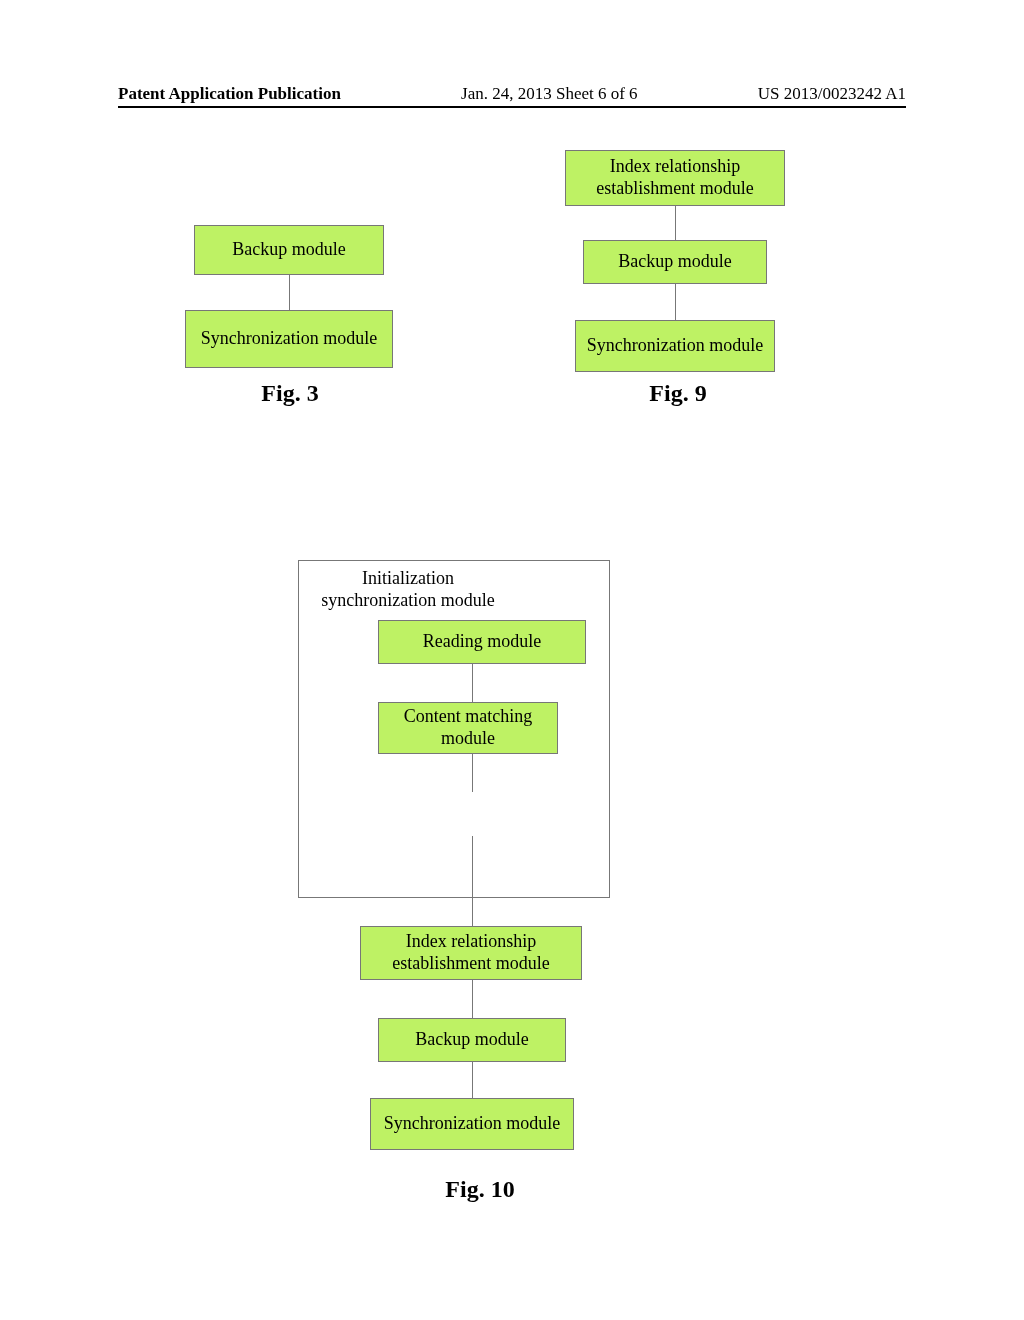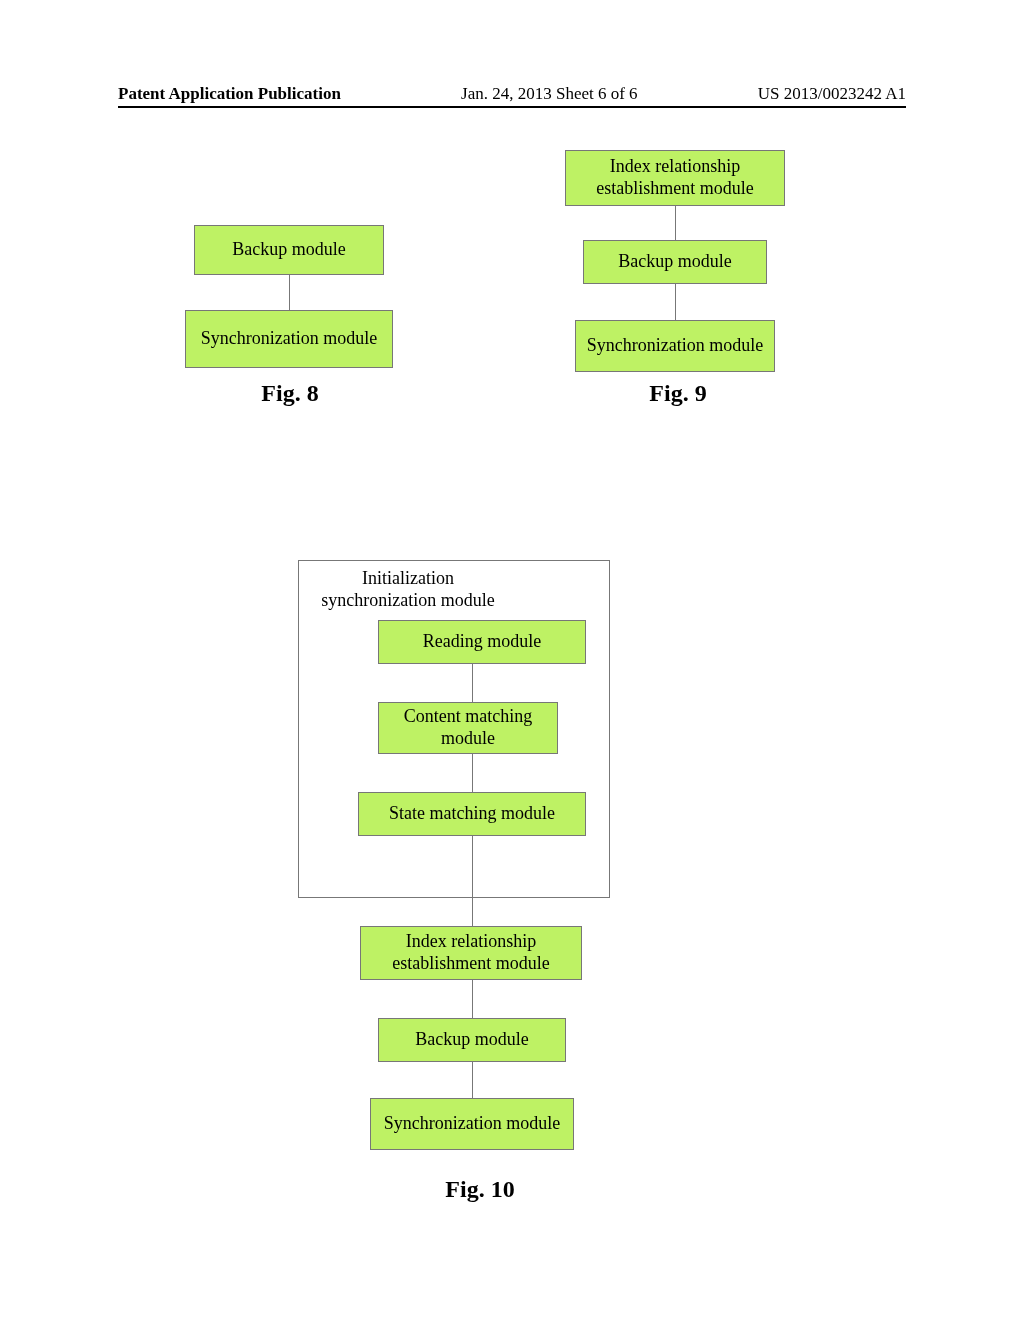--- a/index.html
+++ b/index.html
@@ -126,21 +126,21 @@
   </div>
   <div class="rule"></div>
 
   <div class="box f8-backup">
     <span>Backup module</span>
   </div>
   <div class="vline f8-conn"></div>
   <div class="box f8-sync">
     <span>Synchronization module</span>
   </div>
-  <div class="caption f8-cap">Fig. 8</div>
+  <div class="caption f8-cap">Fig. 3</div>
 
   <div class="box f9-index">
     <span>Index relationship establishment module</span>
   </div>
   <div class="vline f9-conn1"></div>
   <div class="box f9-backup">
     <span>Backup module</span>
   </div>
   <div class="vline f9-conn2"></div>
   <div class="box f9-sync">
@@ -152,23 +152,20 @@
   <div class="outer-label f10-outer-lbl">Initialization synchronization module</div>
 
   <div class="box f10-read">
     <span>Reading module</span>
   </div>
   <div class="vline f10-c1"></div>
   <div class="box f10-content">
     <span>Content matching module</span>
   </div>
   <div class="vline f10-c2"></div>
-  <div class="box f10-state">
-    <span>State matching module</span>
-  </div>
   <div class="vline f10-c2b"></div>
   <div class="vline f10-c3"></div>
   <div class="box f10-index">
     <span>Index relationship establishment module</span>
   </div>
   <div class="vline f10-c4"></div>
   <div class="box f10-backup">
     <span>Backup module</span>
   </div>
   <div class="vline f10-c5"></div>

